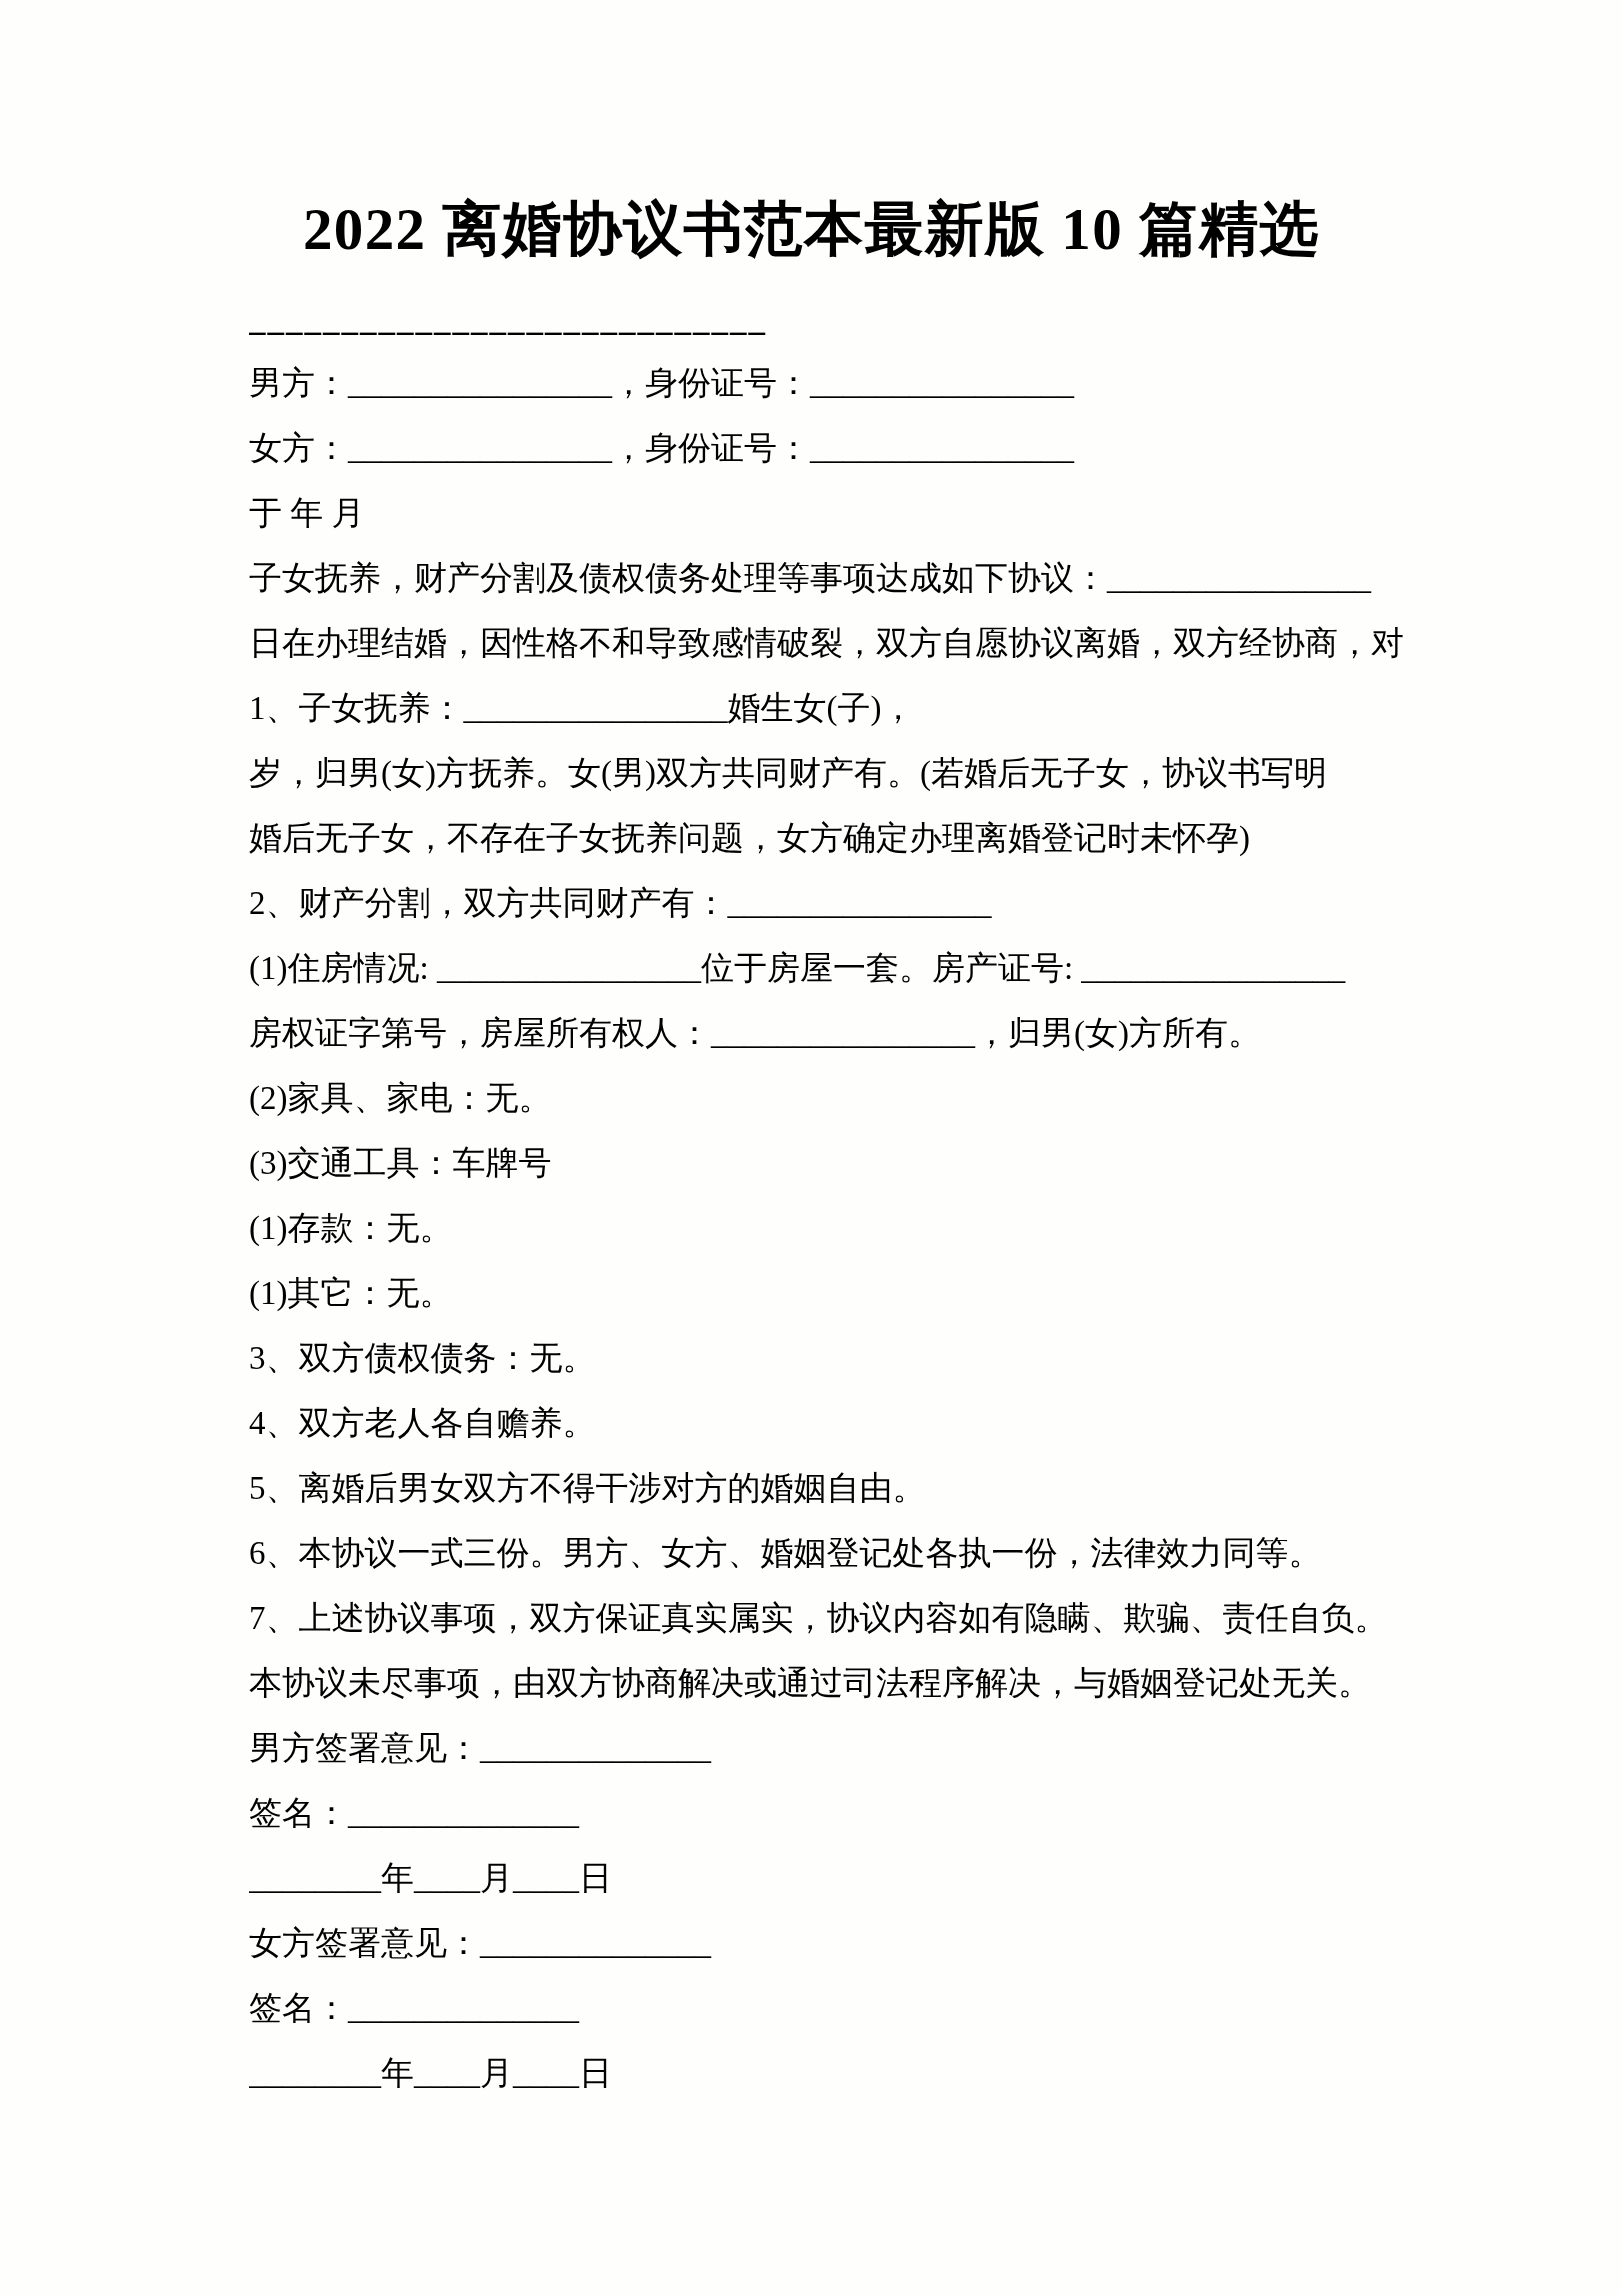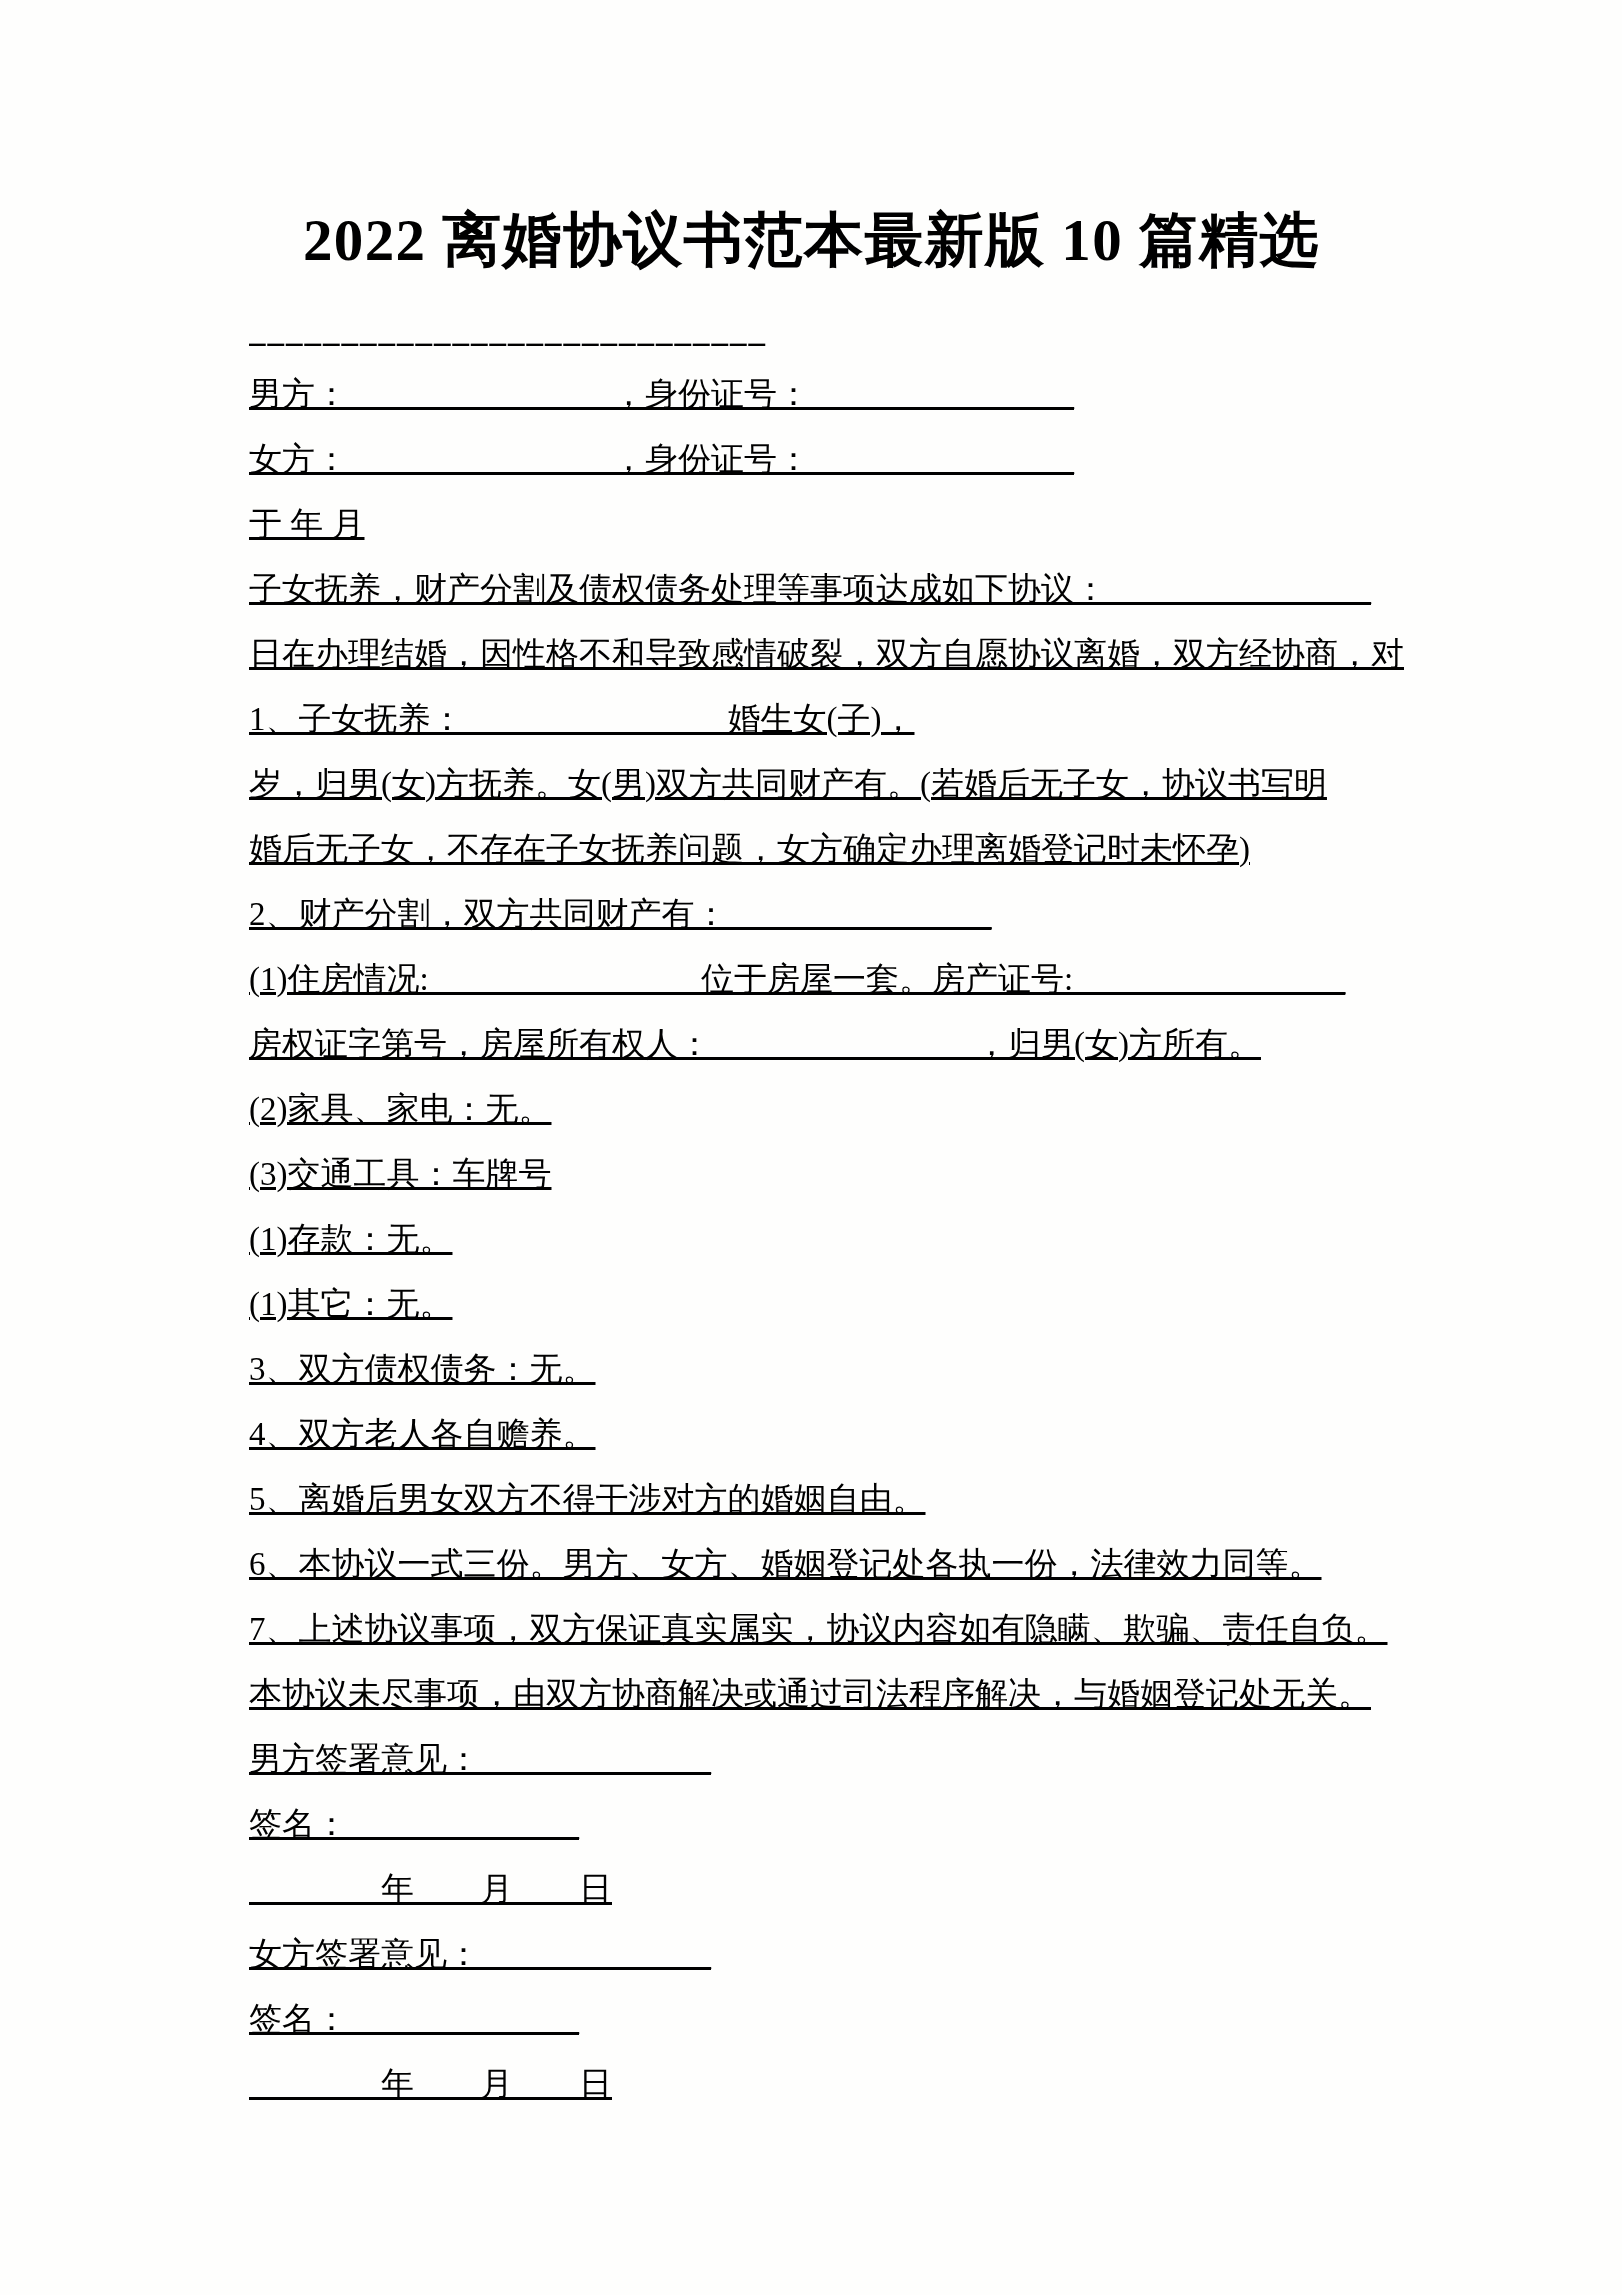--- a/index.html
+++ b/index.html
@@ -11,21 +11,21 @@
     position: relative;
     width: 1623px;
     height: 2295px;
     background: #fefefd;
     color: #000000;
     font-family: "Liberation Serif", "DejaVu Serif", serif;
     overflow: hidden;
     box-sizing: border-box;
   }
   .doc-title {
-    margin: 11px;
+    margin: 0;
     padding-top: 193px;
     text-align: center;
     font-size: 59px;
     line-height: 1.25;
     font-weight: bold;
     letter-spacing: 1.3px;
     color: #000000;
   }
   .title-underline {
     margin: 33px 0 0 249px;
@@ -33,21 +33,20 @@
     line-height: 39px;
     letter-spacing: 2px;
     font-weight: bold;
     white-space: nowrap;
     overflow: hidden;
     max-width: 1152px;
   }
   .body-lines {
     margin-top: 11.8px;
     padding: 0 100px 0 249px;
-    text-decoration: underline;
   }
   .body-lines p {
     margin: 0;
     font-size: 33px;
     line-height: 65px;
     white-space: pre;
     overflow: hidden;
   }
 </style>
 </head>

